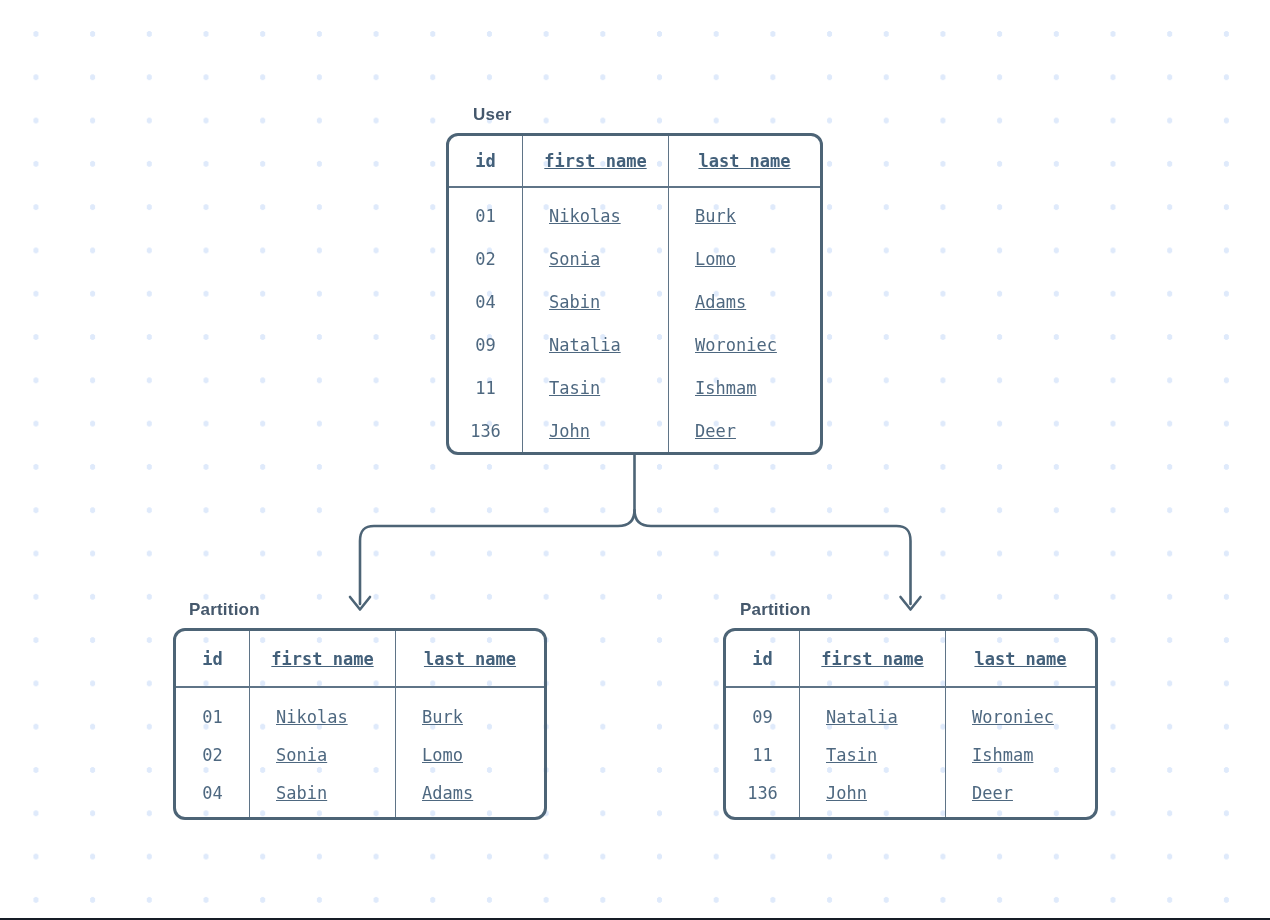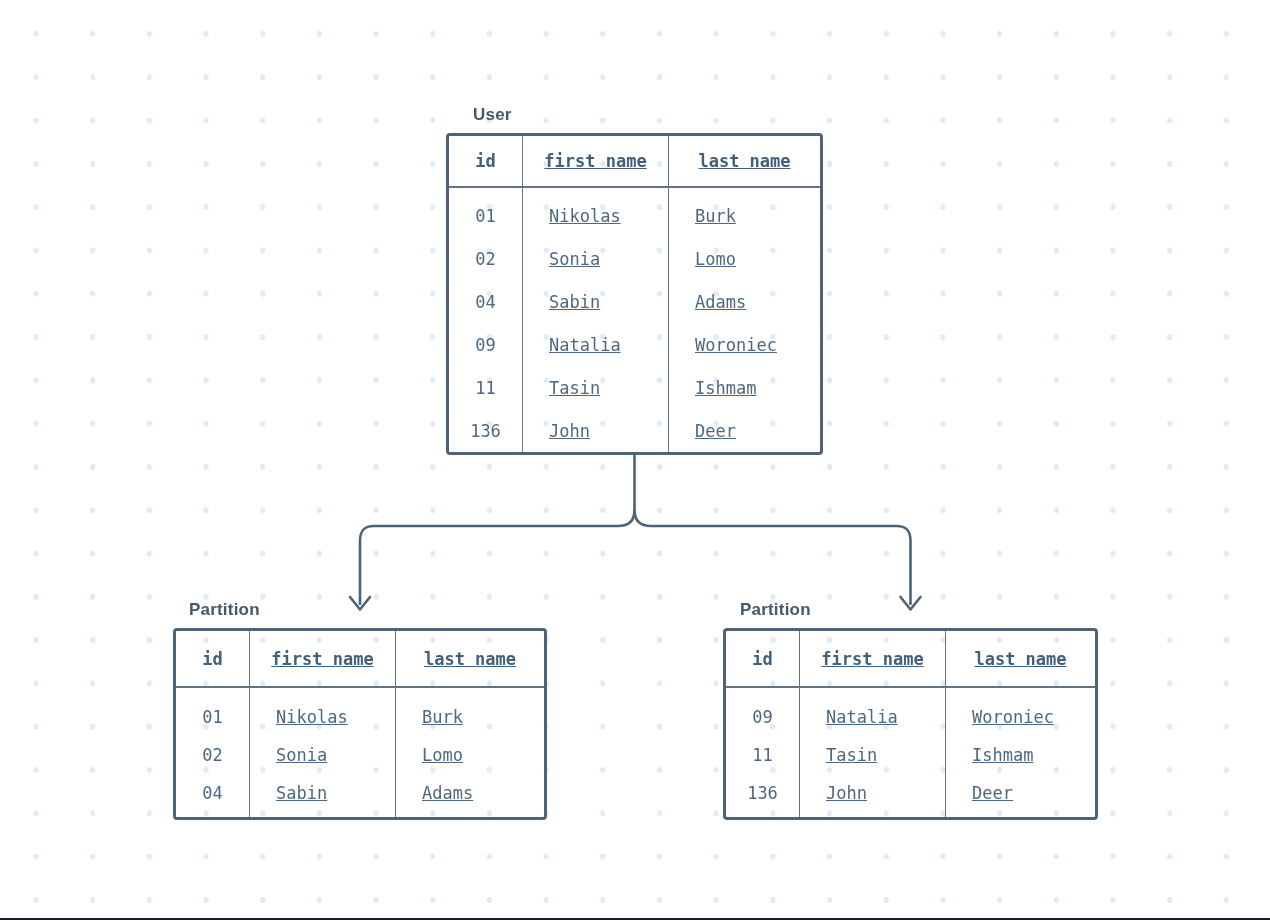--- a/index.html
+++ b/index.html
@@ -26,21 +26,21 @@
   }
   .connector{position:absolute;left:0;top:0;width:1270px;height:920px;pointer-events:none;}
   .connector path,.connector polyline{
     fill:none;stroke:var(--line,#4d6476);stroke-width:2.6;
     stroke-linecap:round;stroke-linejoin:round;
   }
   .card{
     position:absolute;
     background:transparent;
     border:3px solid var(--line,#4d6476);
-    border-radius:4px;
+    border-radius:12px;
   }
   .t0{left:446px;top:133px;width:377px;height:322px;}
   .t1{left:173px;top:628px;width:374px;height:192px;}
   .t2{left:723px;top:628px;width:375px;height:192px;}
   .tlabel{
     position:absolute;top:-31px;
     font-family:"Liberation Sans", sans-serif;
     font-weight:700;font-size:17px;line-height:20px;
     color:var(--label,#45586c);
     letter-spacing:.2px;

